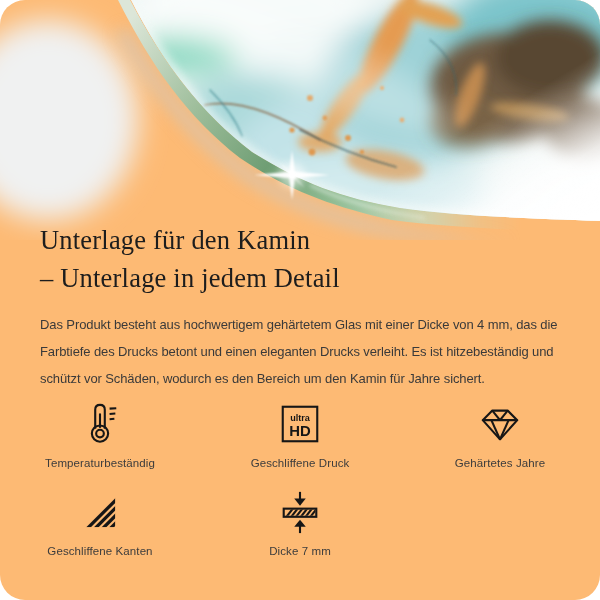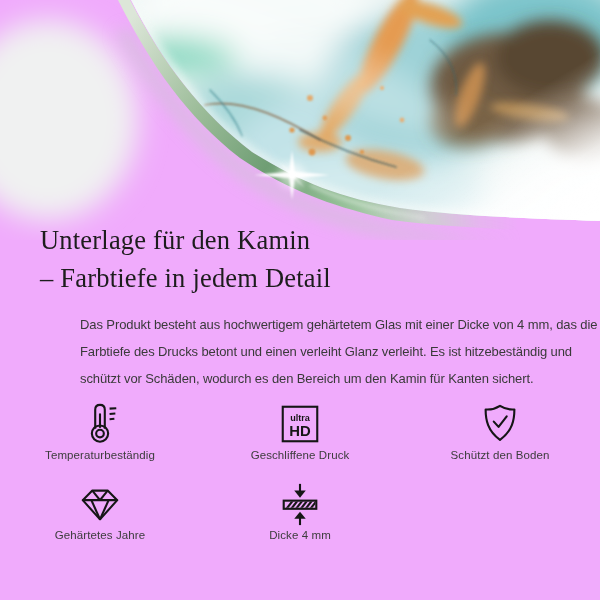--- a/index.html
+++ b/index.html
@@ -1,29 +1,29 @@
 <!DOCTYPE html>
 <html><head>
 <meta charset="utf-8">
 <style>
   html,body{margin:0;padding:0;background:#ffffff;}
-  .page{position:relative;width:600px;height:600px;overflow:hidden;background:#f0abfc;
-        font-family:"Liberation Sans",sans-serif;}
+  .page{position:relative;width:600px;height:600px;overflow:hidden;background:#fdba74;
+        font-family:"Liberation Sans",sans-serif;border-radius:25px;}
   .hero{position:absolute;top:0;left:0;display:block;}
   .content{position:absolute;left:40px;top:221px;width:552px;}
   .title{margin:0;font-family:"Liberation Serif","DejaVu Serif",serif;font-weight:400;
          font-size:26.5px;line-height:38px;color:#1d1d1d;letter-spacing:.2px;}
   .title span{display:block;}
   .desc{margin-top:14px;font-size:13px;line-height:27px;color:#3a3a3a;letter-spacing:-.1px;}
-  .desc div{white-space:nowrap;margin-left:40px;}
+  .desc div{white-space:nowrap;}
   .features{position:absolute;left:0;top:399px;width:600px;display:grid;
             grid-template-columns:repeat(3,200px);row-gap:18px;}
   .feature{display:flex;flex-direction:column;align-items:center;}
   .ficon{height:50px;display:flex;align-items:center;justify-content:center;}
-  .flabel{margin-top:0;font-size:11.5px;color:#3c3c3c;letter-spacing:.1px;}
+  .flabel{margin-top:8px;font-size:11.5px;color:#3c3c3c;letter-spacing:.1px;}
   .ic{stroke:#161616;fill:none;stroke-width:2.2;}
   svg text{font-family:"Liberation Sans",sans-serif;}
 </style>
 </head>
 <body>
 
 <div class="page">
 
   <svg class="hero" width="600" height="240" viewBox="0 0 600 240" aria-hidden="true">
     <defs>
@@ -137,26 +137,26 @@
       <polygon points="254,175 292,171.5 330,175 292,178.5" fill="#ffffff" opacity=".95" filter="url(#f1)"></polygon>
       <polygon points="292,150 288.8,175 292,200 295.2,175" fill="#ffffff" opacity=".95" filter="url(#f1)"></polygon>
       <polygon points="279,162 292,173 305,188 292,177" fill="#ffffff" opacity=".55" filter="url(#f1)"></polygon>
       <circle cx="292" cy="175" r="3" fill="#ffffff"></circle>
     </g>
   </svg>
 
   <div class="content">
     <h1 class="title">
       <span>Unterlage für den Kamin</span>
-      <span>– Farbtiefe in jedem Detail</span>
+      <span>– Unterlage in jedem Detail</span>
     </h1>
     <div class="desc">
       <div>Das Produkt besteht aus hochwertigem gehärtetem Glas mit einer Dicke von 4 mm, das die</div>
-      <div>Farbtiefe des Drucks betont und einen verleiht Glanz verleiht. Es ist hitzebeständig und</div>
-      <div>schützt vor Schäden, wodurch es den Bereich um den Kamin für Kanten sichert.</div>
+      <div>Farbtiefe des Drucks betont und einen eleganten Drucks verleiht. Es ist hitzebeständig und</div>
+      <div>schützt vor Schäden, wodurch es den Bereich um den Kamin für Jahre sichert.</div>
     </div>
   </div>
 
   <div class="features">
 
     <div class="feature">
       <span class="ficon">
         <svg width="46" height="46" viewBox="0 0 48 48">
           <circle class="ic" cx="24" cy="34" r="8.5" fill="#ffffff"></circle>
           <path class="ic" d="M19,29 L19,9 Q19,4 24,4 Q29,4 29,9 L29,29" fill="#ffffff"></path>
@@ -174,46 +174,56 @@
       <span class="ficon">
         <svg width="46" height="46" viewBox="0 0 48 48">
           <rect class="ic" x="6" y="6" width="36" height="36" stroke-width="2.6"></rect>
           <text x="24" y="20.5" text-anchor="middle" font-size="9.5" font-weight="700" fill="#161616">ultra</text>
           <text x="24" y="36" text-anchor="middle" font-size="15.5" font-weight="700" fill="#161616">HD</text>
         </svg>
       </span>
       <span class="flabel">Geschliffene Druck</span>
     </div>
 
-    <div class="feature">
-      <span class="ficon">
-        <svg width="46" height="46" viewBox="0 0 48 48">
-          <path class="ic" stroke-width="2.4" stroke-linejoin="round" d="M24,5 C 28.5,7.8 33.5,9.3 39,8.8 C 39,19.5 37,31 24,40.5 C 11,31 9,19.5 9,8.8 C 14.5,9.3 19.5,7.8 24,5 Z"></path>
-          <polyline class="ic" stroke-width="2.4" stroke-linecap="round" stroke-linejoin="round" points="17.5,21.5 22.5,27 31,16"></polyline>
-        </svg>
-      </span>
-      <span class="flabel">Schützt den Boden</span>
-    </div>
 
     <div class="feature">
       <span class="ficon">
         <svg width="46" height="46" viewBox="0 0 48 48">
           <g class="ic" stroke-width="2" stroke-linejoin="round">
             <polygon points="6,20 16,10 32,10 42,20 24,40"></polygon>
             <line x1="6" y1="20" x2="42" y2="20"></line>
             <line x1="16" y1="10" x2="24" y2="20"></line>
             <line x1="32" y1="10" x2="24" y2="20"></line>
             <line x1="15" y1="20" x2="24" y2="40"></line>
             <line x1="33" y1="20" x2="24" y2="40"></line>
           </g>
         </svg>
       </span>
       <span class="flabel">Gehärtetes Jahre</span>
     </div>
 
+    <div class="feature">
+      <span class="ficon">
+        <svg width="46" height="46" viewBox="0 0 48 48">
+          <defs>
+              <clipPath id="triClip">
+                <path d="M8,40 L40,40 L40,8 Z"></path>
+              </clipPath>
+            </defs>
+          <g clip-path="url(#triClip)" stroke="#161616" stroke-width="3.4">
+            <line x1="8" y1="44" x2="44" y2="8"></line>
+            <line x1="16" y1="44" x2="44" y2="16"></line>
+            <line x1="24" y1="44" x2="44" y2="24"></line>
+            <line x1="32" y1="44" x2="44" y2="32"></line>
+            <line x1="40" y1="44" x2="44" y2="40"></line>
+          </g>
+        </svg>
+      </span>
+      <span class="flabel">Geschliffene Kanten</span>
+    </div>
 
     <div class="feature">
       <span class="ficon">
         <svg width="46" height="46" viewBox="0 0 48 48">
           <defs>
               <clipPath id="barClip">
                 <rect x="8" y="21.5" width="32" height="6.5"></rect>
               </clipPath>
             </defs>
           <line class="ic" stroke-width="2.6" x1="24" y1="3" x2="24" y2="11"></line>
@@ -224,17 +234,17 @@
               <line x1="11" y1="34" x2="25" y2="16"></line>
             <line x1="16" y1="34" x2="30" y2="16"></line>
               <line x1="21" y1="34" x2="35" y2="16"></line>
             <line x1="26" y1="34" x2="40" y2="16"></line>
               <line x1="31" y1="34" x2="45" y2="16"></line>
           </g>
           <polygon points="18,39.5 30,39.5 24,32" fill="#161616"></polygon>
           <line class="ic" stroke-width="2.6" x1="24" y1="38.5" x2="24" y2="46"></line>
         </svg>
       </span>
-      <span class="flabel">Dicke 4 mm</span>
+      <span class="flabel">Dicke 7 mm</span>
     </div>
 
   </div>
 </div>
 
 </body></html>

